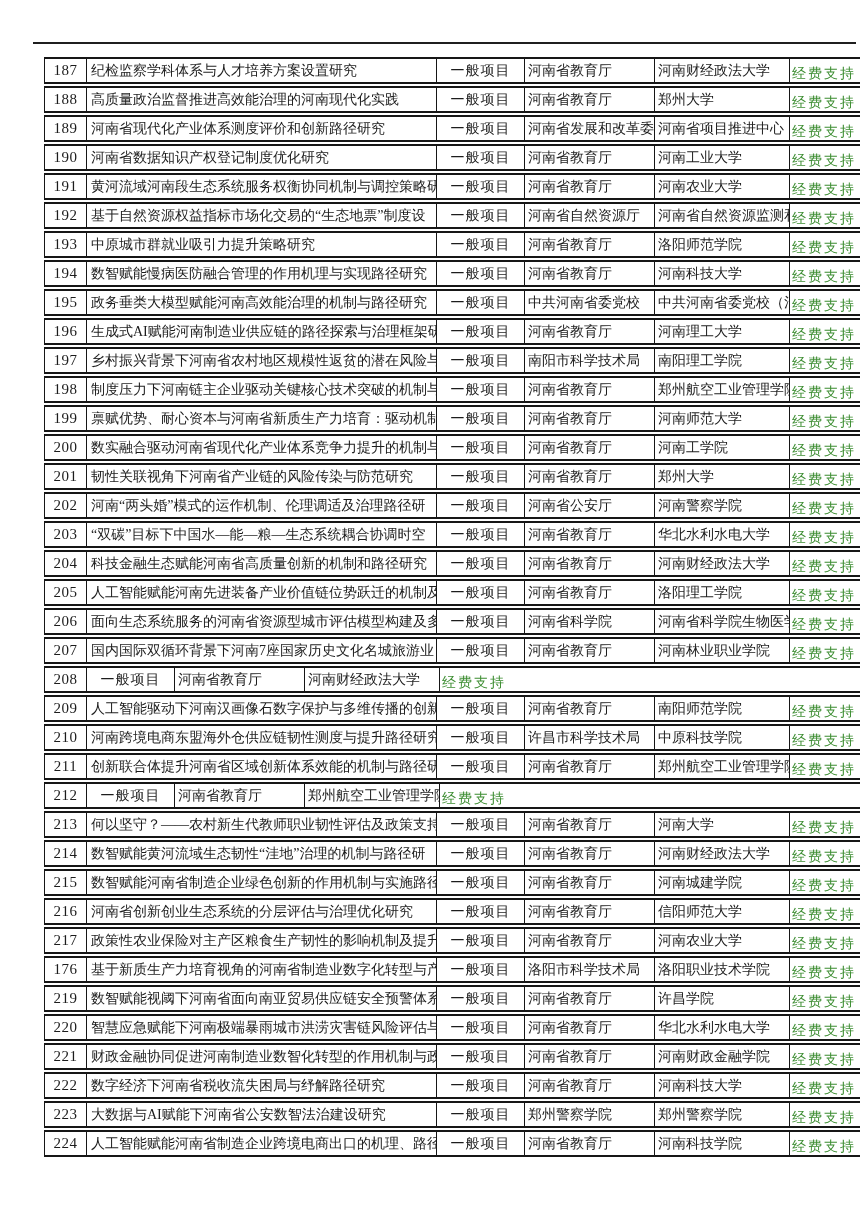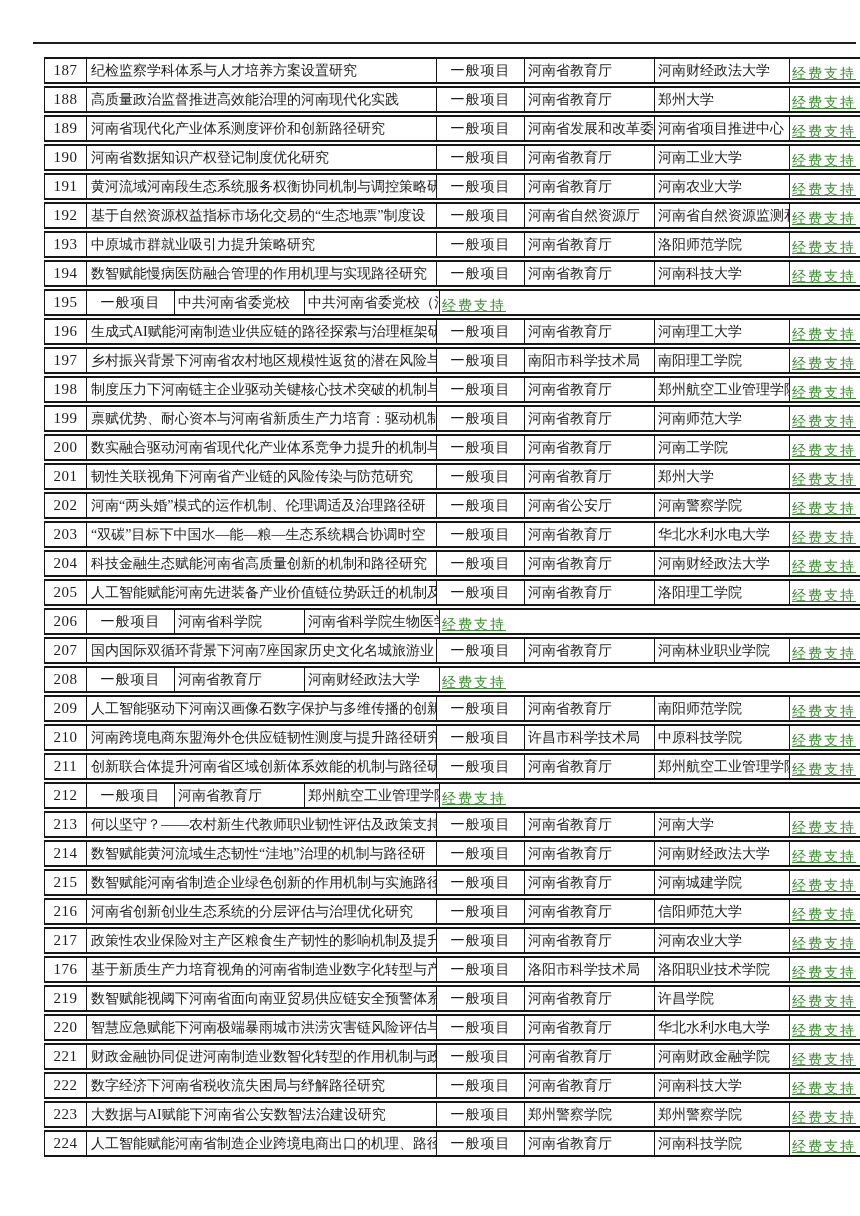--- a/index.html
+++ b/index.html
@@ -72,21 +72,20 @@
     padding-left: 3px;
   }
   .c-fund {
     width: 75px;
     border-right: none;
     align-items: flex-end;
     padding: 0 0 1px 2px;
   }
   .fund-link {
     color: var(--fund-color, #3e8e33);
-    text-decoration: underline;
     letter-spacing: 2px;
     font-size: 14px;
     cursor: pointer;
   }
 </style>
 </head>
 <body>
 
 <div class="top-line"></div>
 
@@ -166,20 +165,21 @@
     <div class="cell c-title">数智赋能慢病医防融合管理的作用机理与实现路径研究</div>
     <div class="cell c-type">一般项目</div>
     <div class="cell c-rec">河南省教育厅</div>
     <div class="cell c-inst">河南科技大学</div>
     <div class="cell c-fund">
       <span class="fund-link">经费支持</span>
     </div>
   </div>
     <div class="prow">
     <div class="cell c-num">195</div>
+    <div class="cell c-title">政务垂类大模型赋能河南高效能治理的机制与路径研究</div>
     <div class="cell c-type">一般项目</div>
     <div class="cell c-rec">中共河南省委党校</div>
     <div class="cell c-inst">中共河南省委党校（河</div>
     <div class="cell c-fund">
       <span class="fund-link">经费支持</span>
     </div>
   </div>
     <div class="prow">
     <div class="cell c-num">196</div>
     <div class="cell c-title">生成式AI赋能河南制造业供应链的路径探索与治理框架研</div>
@@ -275,20 +275,21 @@
     <div class="cell c-title">人工智能赋能河南先进装备产业价值链位势跃迁的机制及</div>
     <div class="cell c-type">一般项目</div>
     <div class="cell c-rec">河南省教育厅</div>
     <div class="cell c-inst">洛阳理工学院</div>
     <div class="cell c-fund">
       <span class="fund-link">经费支持</span>
     </div>
   </div>
     <div class="prow">
     <div class="cell c-num">206</div>
+    <div class="cell c-title">面向生态系统服务的河南省资源型城市评估模型构建及多</div>
     <div class="cell c-type">一般项目</div>
     <div class="cell c-rec">河南省科学院</div>
     <div class="cell c-inst">河南省科学院生物医学</div>
     <div class="cell c-fund">
       <span class="fund-link">经费支持</span>
     </div>
   </div>
     <div class="prow">
     <div class="cell c-num">207</div>
     <div class="cell c-title">国内国际双循环背景下河南7座国家历史文化名城旅游业目</div>

